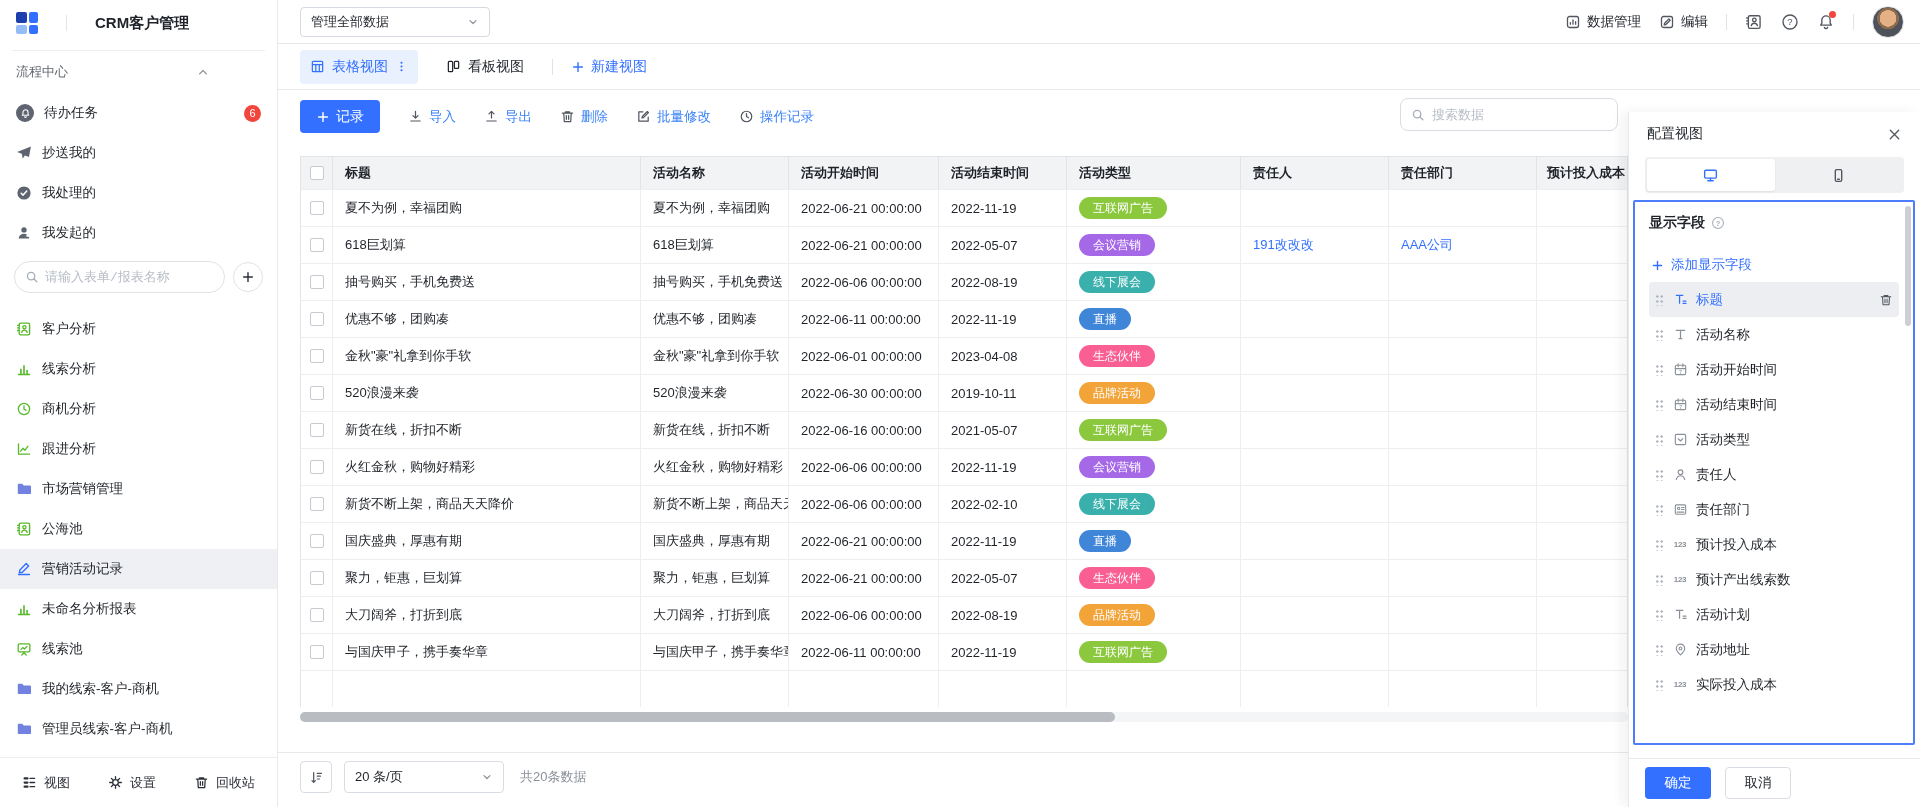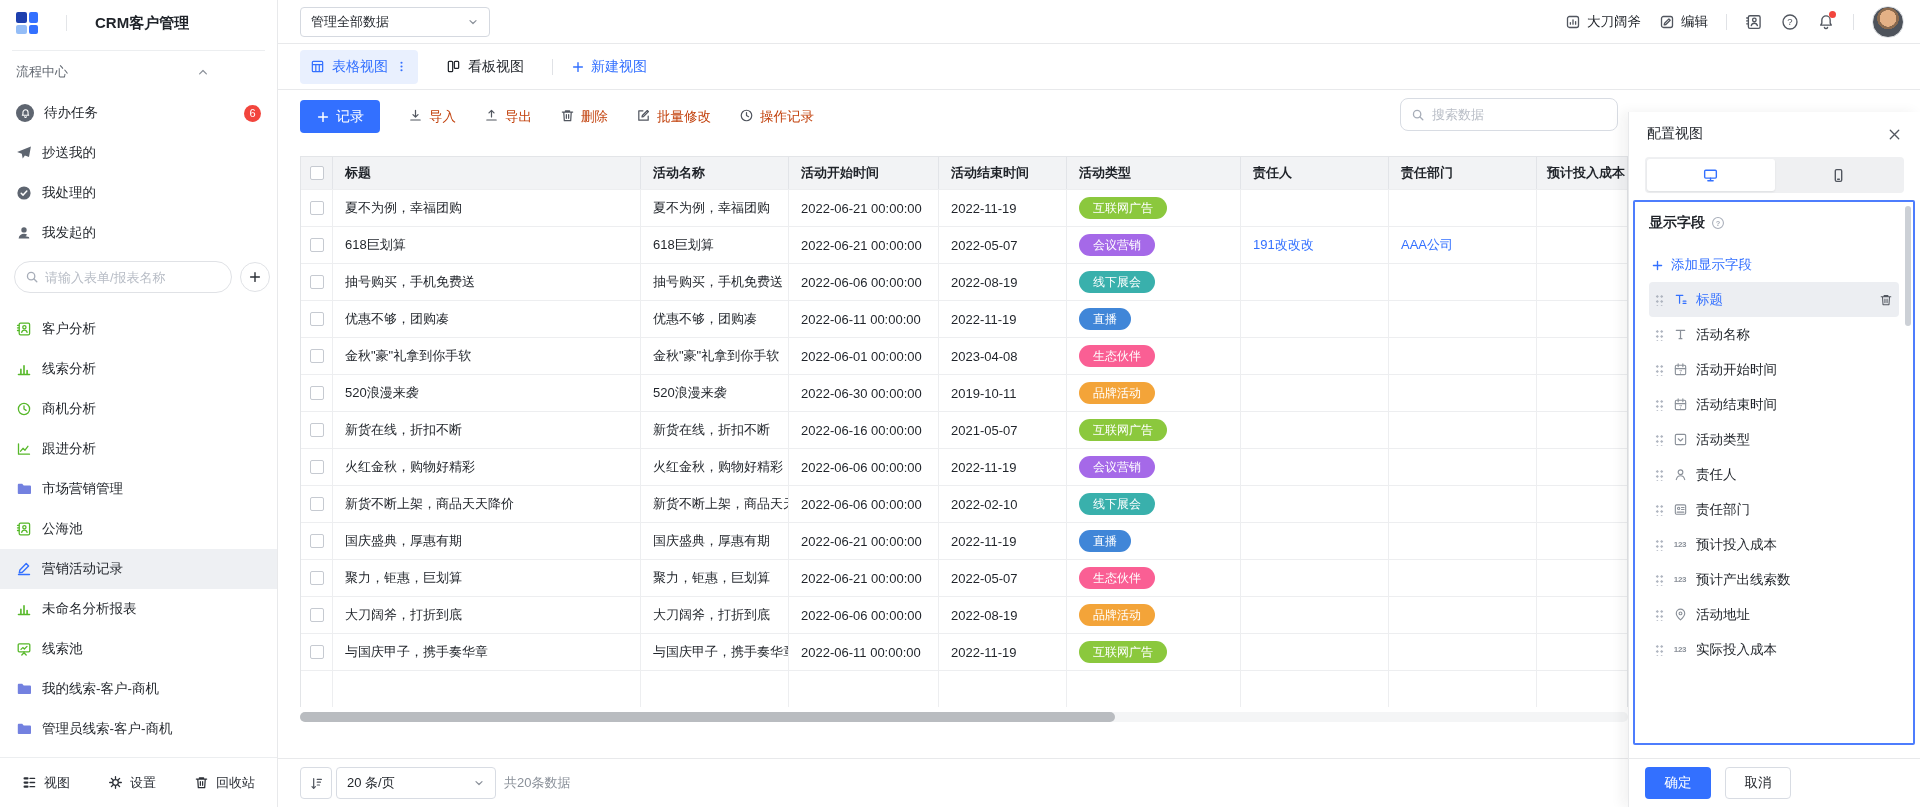--- a/index.html
+++ b/index.html
@@ -18,21 +18,21 @@
 .sb-section{height:42px;display:flex;align-items:center;padding:0 16px;color:#646a73;font-size:13px;position:relative;cursor:pointer}
 .sb-section svg{position:absolute;left:197px;color:#8a9099}
 .srow{height:40px;display:flex;align-items:center;gap:10px;padding:0 16px;font-size:13.5px;color:#1f2329;cursor:pointer;flex:none}
 .srow.sub{}
 .srow.sel{background:#eef0f3}
 .badge{margin-left:auto;min-width:17px;height:17px;border-radius:9px;background:#f2453d;color:#fff;font-size:11px;display:flex;align-items:center;justify-content:center;padding:0 4px}
 .circ{width:18px;height:18px;border-radius:50%;background:#5e6570;color:#fff;display:flex;align-items:center;justify-content:center;flex:none}
 .gi{color:#56b829}.bi{color:#3370ff}.di{color:#5e6570}
 .sb-search{display:flex;align-items:center;gap:8px;padding:8px 14px 10px}
 .sb-search .pill{flex:1;height:32px;border:1px solid #e0e2e6;border-radius:16px;display:flex;align-items:center;gap:6px;padding:0 10px;color:#a7adb8}
-.sb-search input{border:none;outline:none;flex:1;min-width:0;font-size:13px;font-family:Liberation Sans, sans-serif;color:#1f2329;background:transparent}
+.sb-search input{border:none;outline:none;flex:1;min-width:0;font-size:13px;font-family:Liberation Mono, monospace;color:#1f2329;background:transparent}
 .sb-search input::placeholder{color:#b8bdc6}
 .plus-btn{width:30px;height:30px;border:1px solid #e0e2e6;border-radius:50%;background:#fff;display:flex;align-items:center;justify-content:center;color:#1f2329;cursor:pointer;flex:none}
 .sb-menu{flex:1;overflow:hidden;padding-top:6px}
 .sb-footer{height:50px;border-top:1px solid #eceef0;display:flex;align-items:center;justify-content:space-between;padding:0 22px}
 .sb-footer .fitm{display:flex;align-items:center;gap:7px;font-size:13px;color:#2b2f36;cursor:pointer}
 
 .main{position:absolute;left:278px;top:0;right:0;height:807px;background:#fff}
 .topbar{height:44px;display:flex;align-items:center;padding:0 16px 0 22px;border-bottom:1px solid #e8e9eb}
 .scope{width:190px;height:30px;border:1px solid #d5d9e0;border-radius:4px;display:flex;align-items:center;padding:0 10px;gap:8px;font-size:13px;cursor:pointer}
 .scope .chev{margin-left:auto;color:#8a9099}
@@ -43,41 +43,41 @@
 .red-dot{position:absolute;right:-1px;top:-2px;width:7px;height:7px;border-radius:50%;background:#f2453d}
 .avatar{width:32px;height:32px;border-radius:50%;background:radial-gradient(circle at 50% 38%,#e4b186 0 34%,#8b6a4e 35% 45%,#4e535b 46% 100%);border:1px solid #e3e5e8;cursor:pointer}
 .tabbar{height:46px;display:flex;align-items:center;padding:0 22px;gap:18px;border-bottom:1px solid #e8e9eb}
 .tab{height:34px;display:flex;align-items:center;gap:7px;padding:0 10px;border-radius:4px;font-size:14px;cursor:pointer;color:#1f2329}
 .tab.active{background:#e9f0fe;color:#3370ff}
 .tab .dots{color:#3370ff;cursor:pointer}
 .newview{display:flex;align-items:center;gap:6px;color:#3370ff;font-size:14px;cursor:pointer}
 .content{position:absolute;top:90px;left:0;right:0;bottom:0;background:#fff}
 .toolbar{position:absolute;left:22px;top:10px;display:flex;align-items:center;gap:28px}
 .btn-primary{height:33px;padding:0 16px;background:#3370ff;color:#fff;border:none;border-radius:4px;font-size:14px;font-family:inherit;display:flex;align-items:center;gap:6px;cursor:pointer}
-.t-act{display:flex;gap:6px;color:#c2410c;font-size:13.5px;cursor:pointer}
+.t-act{display:flex;align-items:center;gap:6px;color:#3b82f6;font-size:13.5px;cursor:pointer}
 .search-box{position:absolute;left:1122px;top:8px;width:218px;height:33px;border:1px solid #d8dce3;border-radius:8px;display:flex;align-items:center;gap:7px;padding:0 10px;color:#a7adb8;background:#fff}
 .search-box input{border:none;outline:none;flex:1;min-width:0;font-family:inherit;font-size:13px;background:transparent}
 .search-box input::placeholder{color:#b8bdc6}
 
 .table{position:absolute;left:22px;top:66px;width:1328px;border:1px solid #e3e5e8;border-bottom:none}
 .thead{display:flex;height:32px;background:#f2f3f5;font-weight:bold}
 .thead .cell{border-right:1px solid #e2e4e8;display:flex;align-items:center}
 .trow{display:flex;height:37px;border-top:1px solid #edeef0;background:#fff}
 .trow .cell{border-right:1px solid #edeef0;display:flex;align-items:center}
 .cell{padding:0 12px;white-space:nowrap;overflow:hidden;font-size:13px;flex:none}
 .cell:last-child{border-right:none!important}
 .c-check{width:32px;justify-content:center;padding:0}
 .c-title{width:308px}.c-name{width:148px}.c-start{width:150px}.c-end{width:128px}.c-type{width:174px}.c-owner{width:148px}.c-dept{width:148px}
 .c-budget{flex:1 1 auto;min-width:0;padding:0 10px}
 .cb{width:14px;height:14px;border:1px solid #c6cad1;border-radius:2px;background:#fff;display:block;cursor:pointer}
 .tag{display:inline-block;padding:5px 14px;border-radius:13px;color:#fff;font-size:12px;line-height:1}
 .link{color:#3370ff;cursor:pointer}
 .hscroll-track{position:absolute;left:22px;top:622px;width:1328px;height:10px;border-radius:5px;background:#f4f5f6}
 .hscroll-thumb{position:absolute;left:0;top:0;width:815px;height:10px;border-radius:5px;background:#b9bcc0;cursor:pointer}
-.bottombar{position:absolute;left:0;right:0;bottom:0;height:49px;border-top:1px solid #e8e9eb;background:#fff;display:flex;align-items:center;gap:4px;padding-left:22px}
+.bottombar{position:absolute;left:0;right:0;bottom:6px;height:49px;border-top:1px solid #e8e9eb;background:#fff;display:flex;align-items:center;gap:12px;padding-left:22px}
 .sq-btn{width:32px;height:32px;border:1px solid #d8dce3;border-radius:4px;background:#fff;display:flex;align-items:center;justify-content:center;color:#51565f;cursor:pointer}
 .psize{width:160px;height:32px;border:1px solid #d8dce3;border-radius:4px;display:flex;align-items:center;padding:0 10px;font-size:13px;cursor:pointer}
 .psize .chev{margin-left:auto;color:#8a9099}
 .total{color:#8a9099;font-size:13px;margin-left:4px}
 
 .panel{position:absolute;right:0;top:112px;bottom:0;width:292px;background:#fff;border-left:1px solid #e8e9eb;box-shadow:-6px 0 12px rgba(31,35,41,.06);z-index:5}
 .p-head{height:44px;display:flex;align-items:center;padding:0 18px}
 .p-title{font-size:14px;font-weight:normal}
 .p-close{margin-left:auto;color:#51565f;cursor:pointer}
 .seg{position:absolute;left:16px;right:16px;top:45px;height:36px;background:#eff0f2;border-radius:4px;display:flex;padding:2px;cursor:pointer}
@@ -304,21 +304,21 @@
       <svg class="chev" width="12" height="12" viewBox="0 0 16 16" fill="none" stroke="currentColor" stroke-width="1.6" stroke-linecap="round" stroke-linejoin="round">
           <path d="m4 6.2 4 3.8 4-3.8"></path>
         </svg>
     </div>
     <div class="tb-right">
       <span class="tb-act">
         <svg width="16" height="16" viewBox="0 0 16 16" fill="none" stroke="#51565f" stroke-width="1.3" stroke-linecap="round">
             <rect x="2.5" y="2.5" width="11" height="11" rx="2"></rect>
             <path d="M5.4 10.2V8.6M8 10.2V5.8M10.6 10.2V7.6"></path>
           </svg>
-        <span>大刀阔斧</span>
+        <span>数据管理</span>
       </span>
       <span class="tb-act">
         <svg width="16" height="16" viewBox="0 0 16 16" fill="none" stroke="#51565f" stroke-width="1.3" stroke-linecap="round" stroke-linejoin="round">
             <rect x="2.5" y="2.5" width="11" height="11" rx="2"></rect>
             <path d="m9.9 4.9 1.3 1.3-4.3 4.3-1.7.4.4-1.7z"></path>
           </svg>
         <span>编辑</span>
       </span>
       <span class="vsep"></span>
       <span class="tb-ic">
@@ -789,20 +789,30 @@
         <span class="lbl">预计投入成本</span>
       </div>
       <div class="fitem">
         <span class="drag"></span>
         <span class="fi n123">123</span>
         <span class="lbl">预计产出线索数</span>
       </div>
       <div class="fitem">
         <span class="drag"></span>
         <span class="fi">
+            <svg width="15" height="15" viewBox="0 0 16 16" fill="none" stroke="currentColor" stroke-width="1.3" stroke-linecap="round">
+              <path d="M3.5 3.5h7M7 3.5v8.5"></path>
+              <path d="M10.8 9.8h3M10.8 12.2h3"></path>
+            </svg>
+          </span>
+        <span class="lbl">活动计划</span>
+      </div>
+      <div class="fitem">
+        <span class="drag"></span>
+        <span class="fi">
             <svg width="15" height="15" viewBox="0 0 16 16" fill="none" stroke="currentColor" stroke-width="1.2" stroke-linecap="round" stroke-linejoin="round">
               <path d="M8 13.7c2.8-2.6 4.5-4.6 4.5-6.9a4.5 4.5 0 1 0-9 0c0 2.3 1.7 4.3 4.5 6.9z"></path>
               <circle cx="8" cy="6.8" r="1.5"></circle>
             </svg>
           </span>
         <span class="lbl">活动地址</span>
       </div>
       <div class="fitem">
         <span class="drag"></span>
         <span class="fi n123">123</span>

